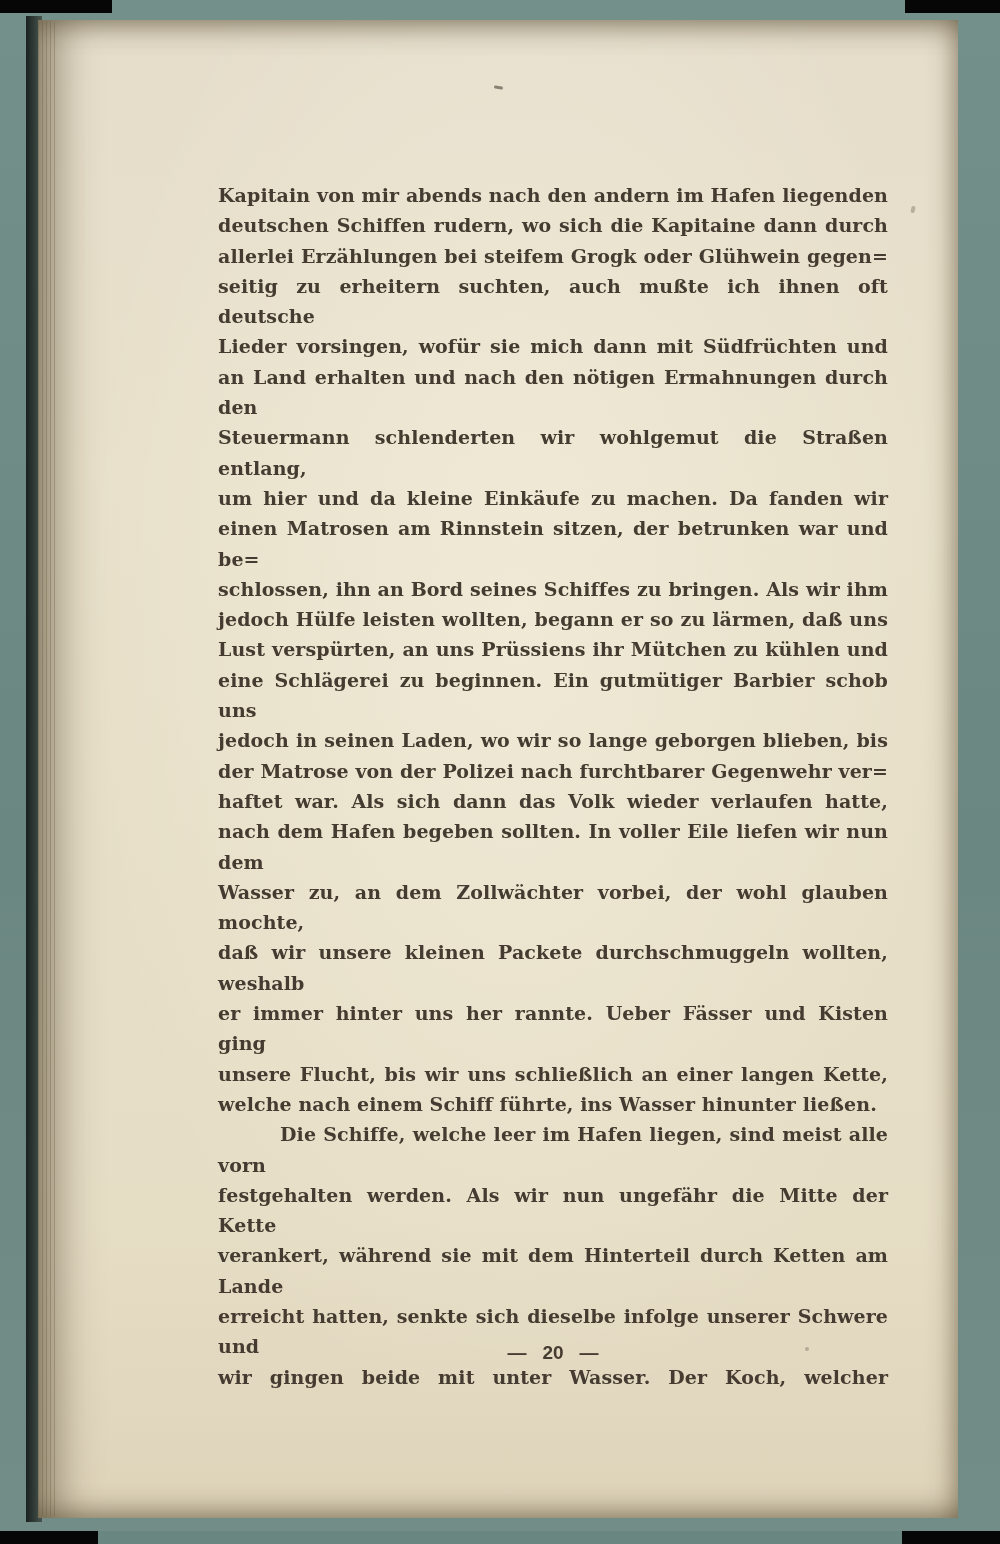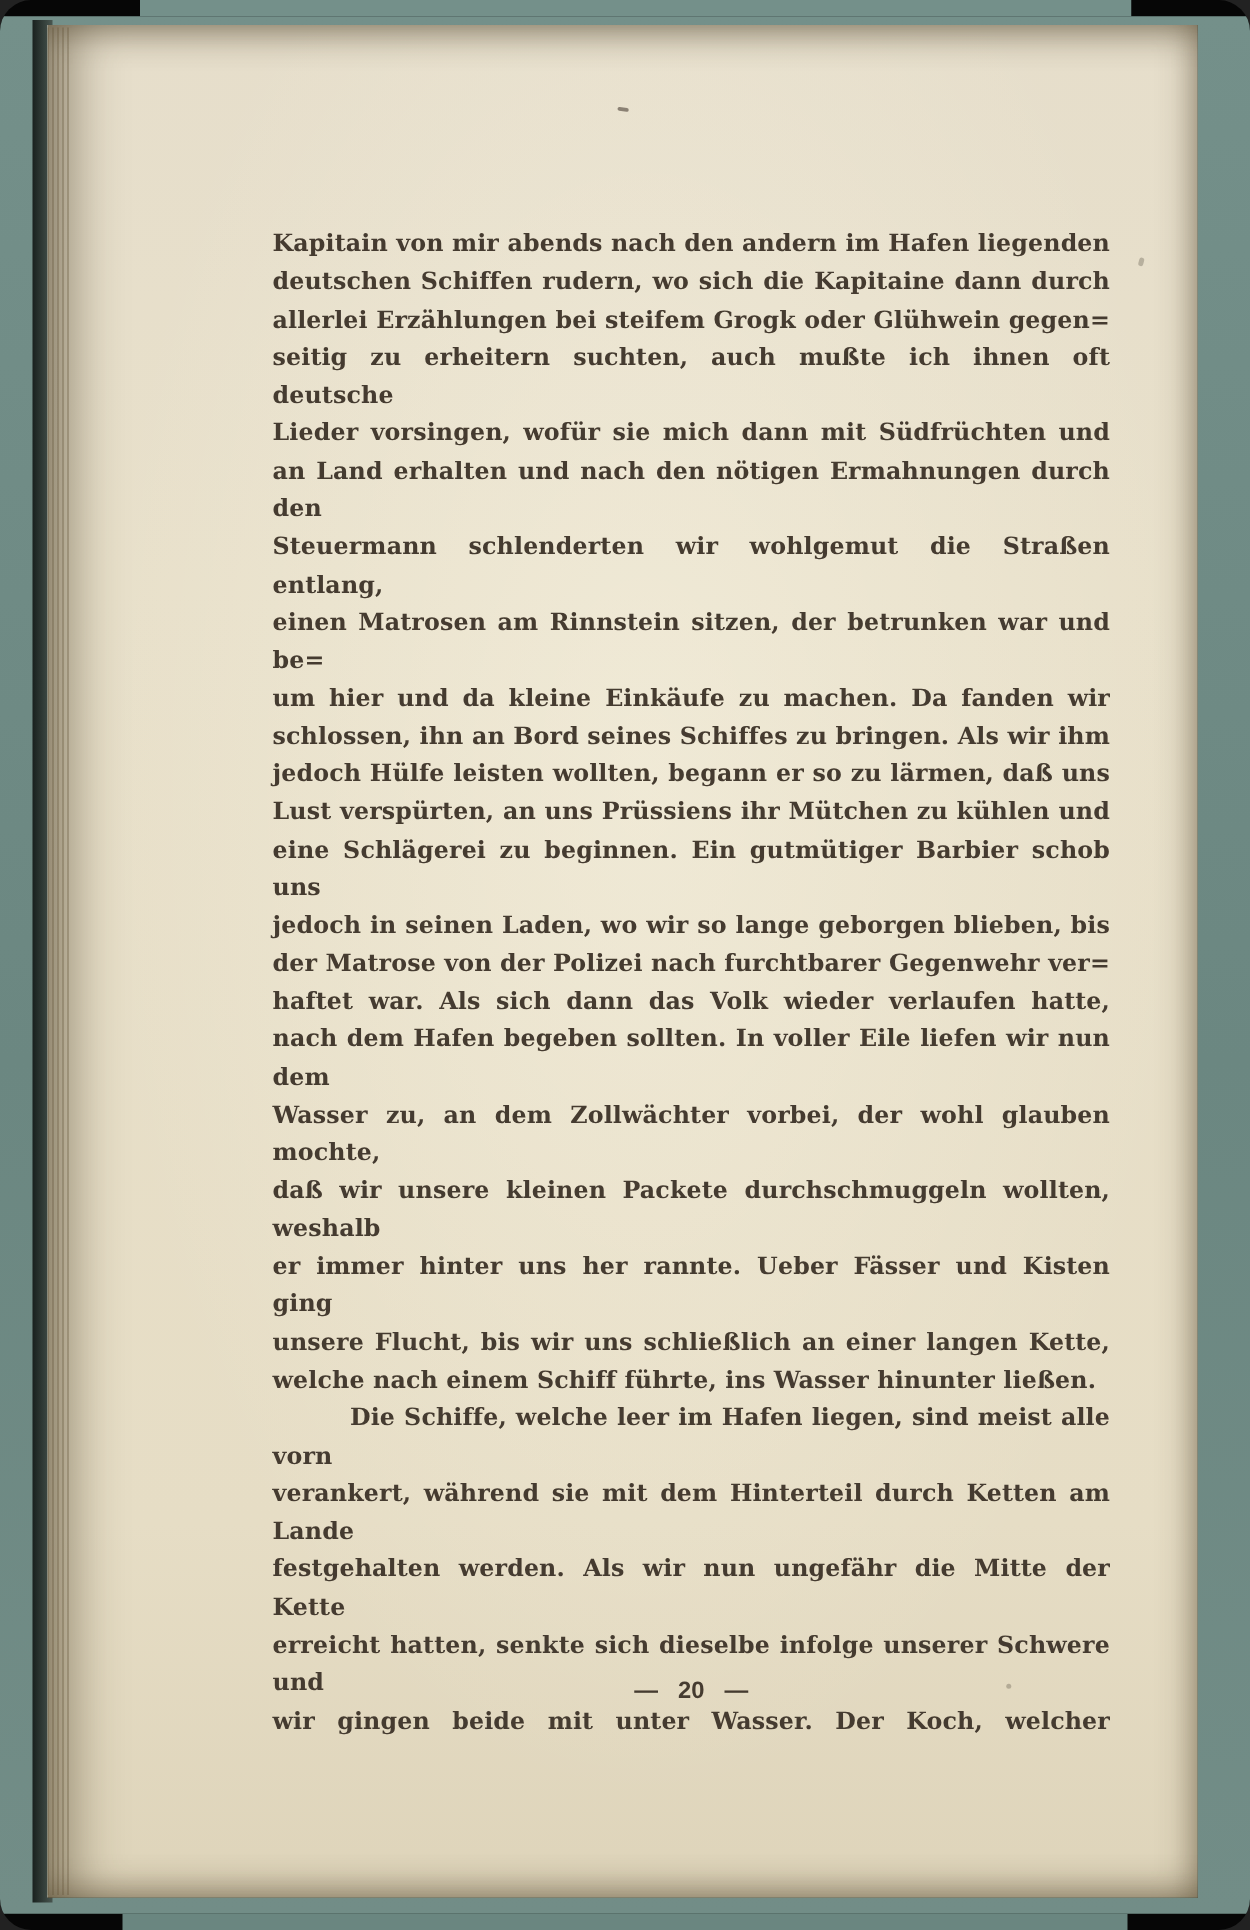--- a/index.html
+++ b/index.html
@@ -5,21 +5,21 @@
   :root{
     --cover:#74908a;
     --paper:#e8e0ca;
     --ink:#453b30;
     --bg:#060606;
   }
   html,body{margin:0;padding:0;}
   body{background:#222;font-family:"DejaVu Serif", serif;}
   .photo{
     position:relative;width:1000px;height:1544px;margin:0 auto;
-    background:var(--bg);overflow:hidden;border-radius:25px;
+    background:var(--bg);overflow:hidden;
   }
   .cover{
     position:absolute;left:0;top:13px;width:1000px;height:1518px;
     background:linear-gradient(180deg, var(--cover) 0%, #6b8781 55%, #728d87 100%);
   }
   .cover-top{
     position:absolute;left:112px;top:0;width:793px;height:13px;
     background:var(--cover);
   }
   .cover-bottom{
@@ -93,40 +93,40 @@
       <div class="paragraph">
         <div class="line">Kapitain von mir abends nach den andern im Hafen liegenden</div>
         <div class="line">deutschen Schiffen rudern, wo sich die Kapitaine dann durch</div>
         <div class="line">allerlei Erzählungen bei steifem Grogk oder Glühwein gegen=</div>
         <div class="line">seitig zu erheitern suchten, auch mußte ich ihnen oft deutsche</div>
         <div class="line">Lieder vorsingen, wofür sie mich dann mit Südfrüchten und</div>
       </div>
       <div class="paragraph">
         <div class="line">an Land erhalten und nach den nötigen Ermahnungen durch den</div>
         <div class="line">Steuermann schlenderten wir wohlgemut die Straßen entlang,</div>
+        <div class="line">um hier und da kleine Einkäufe zu machen. Da fanden wir</div>
         <div class="line">einen Matrosen am Rinnstein sitzen, der betrunken war und be=</div>
-        <div class="line">um hier und da kleine Einkäufe zu machen. Da fanden wir</div>
         <div class="line">schlossen, ihn an Bord seines Schiffes zu bringen. Als wir ihm</div>
         <div class="line">jedoch Hülfe leisten wollten, begann er so zu lärmen, daß uns</div>
         <div class="line">Lust verspürten, an uns Prüssiens ihr Mütchen zu kühlen und</div>
         <div class="line">eine Schlägerei zu beginnen. Ein gutmütiger Barbier schob uns</div>
         <div class="line">jedoch in seinen Laden, wo wir so lange geborgen blieben, bis</div>
         <div class="line">der Matrose von der Polizei nach furchtbarer Gegenwehr ver=</div>
         <div class="line">haftet war. Als sich dann das Volk wieder verlaufen hatte,</div>
         <div class="line">nach dem Hafen begeben sollten. In voller Eile liefen wir nun dem</div>
         <div class="line">Wasser zu, an dem Zollwächter vorbei, der wohl glauben mochte,</div>
         <div class="line">daß wir unsere kleinen Packete durchschmuggeln wollten, weshalb</div>
         <div class="line">er immer hinter uns her rannte. Ueber Fässer und Kisten ging</div>
         <div class="line">unsere Flucht, bis wir uns schließlich an einer langen Kette,</div>
         <div class="line last">welche nach einem Schiff führte, ins Wasser hinunter ließen.</div>
       </div>
       <div class="paragraph">
         <div class="line indent">Die Schiffe, welche leer im Hafen liegen, sind meist alle vorn</div>
+        <div class="line">festgehalten werden. Als wir nun ungefähr die Mitte der Kette</div>
         <div class="line">verankert, während sie mit dem Hinterteil durch Ketten am Lande</div>
-        <div class="line">festgehalten werden. Als wir nun ungefähr die Mitte der Kette</div>
         <div class="line">erreicht hatten, senkte sich dieselbe infolge unserer Schwere und</div>
         <div class="line">wir gingen beide mit unter Wasser. Der Koch, welcher</div>
       </div>
     </div>
 
   <div class="page-number">
     <span class="dash">—</span><span>20</span><span class="dash">—</span>
   </div>
 </div>
 

